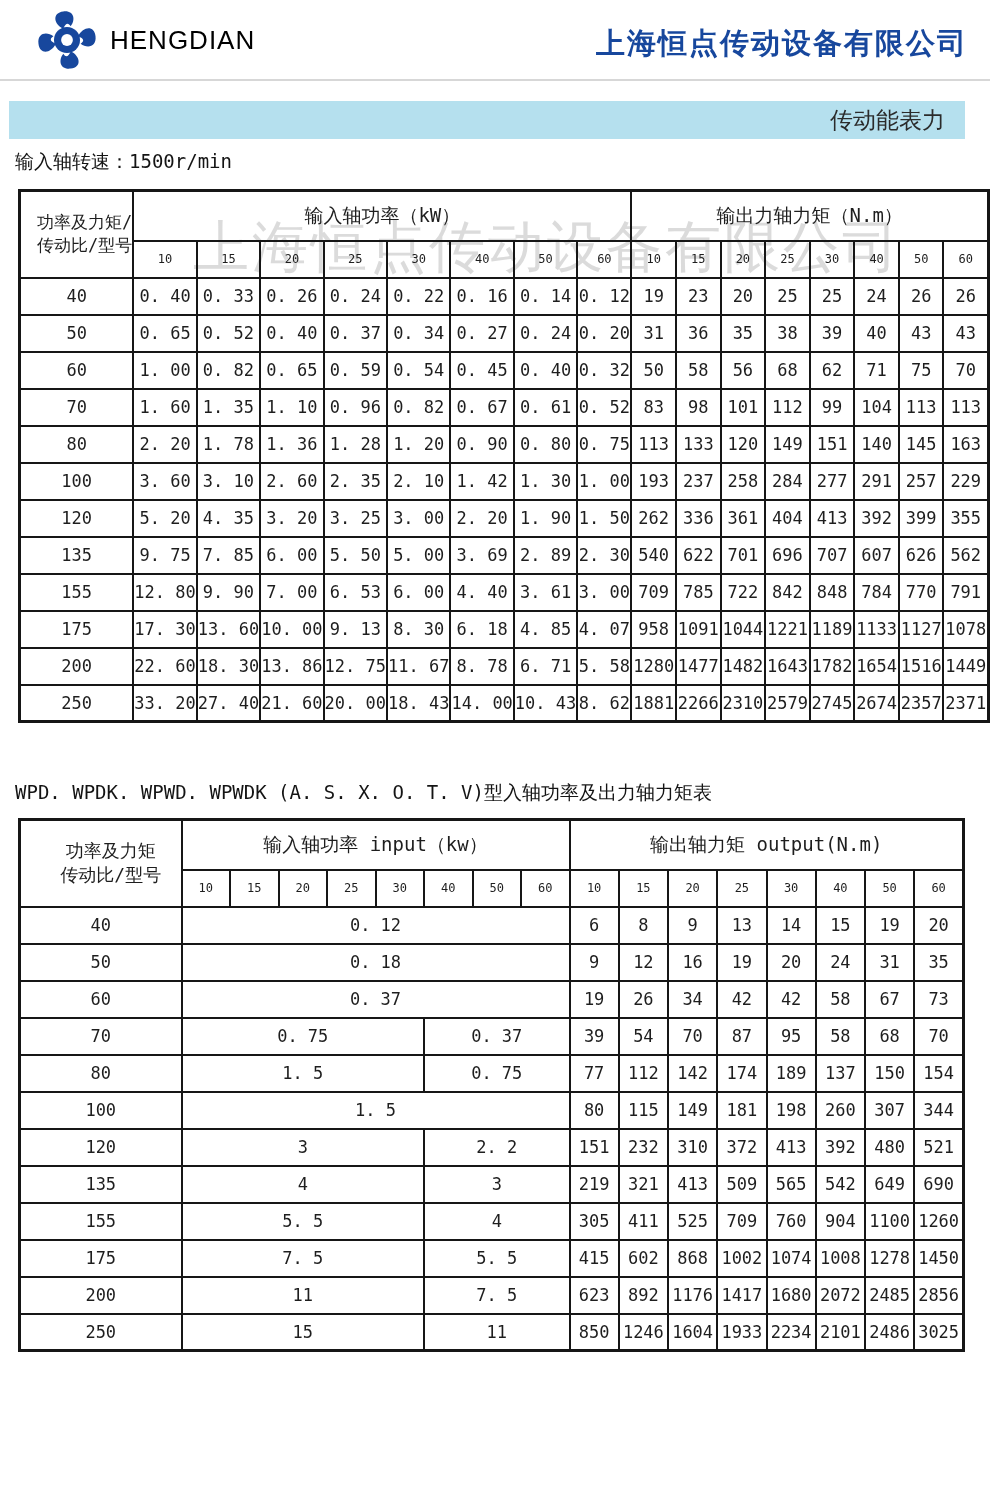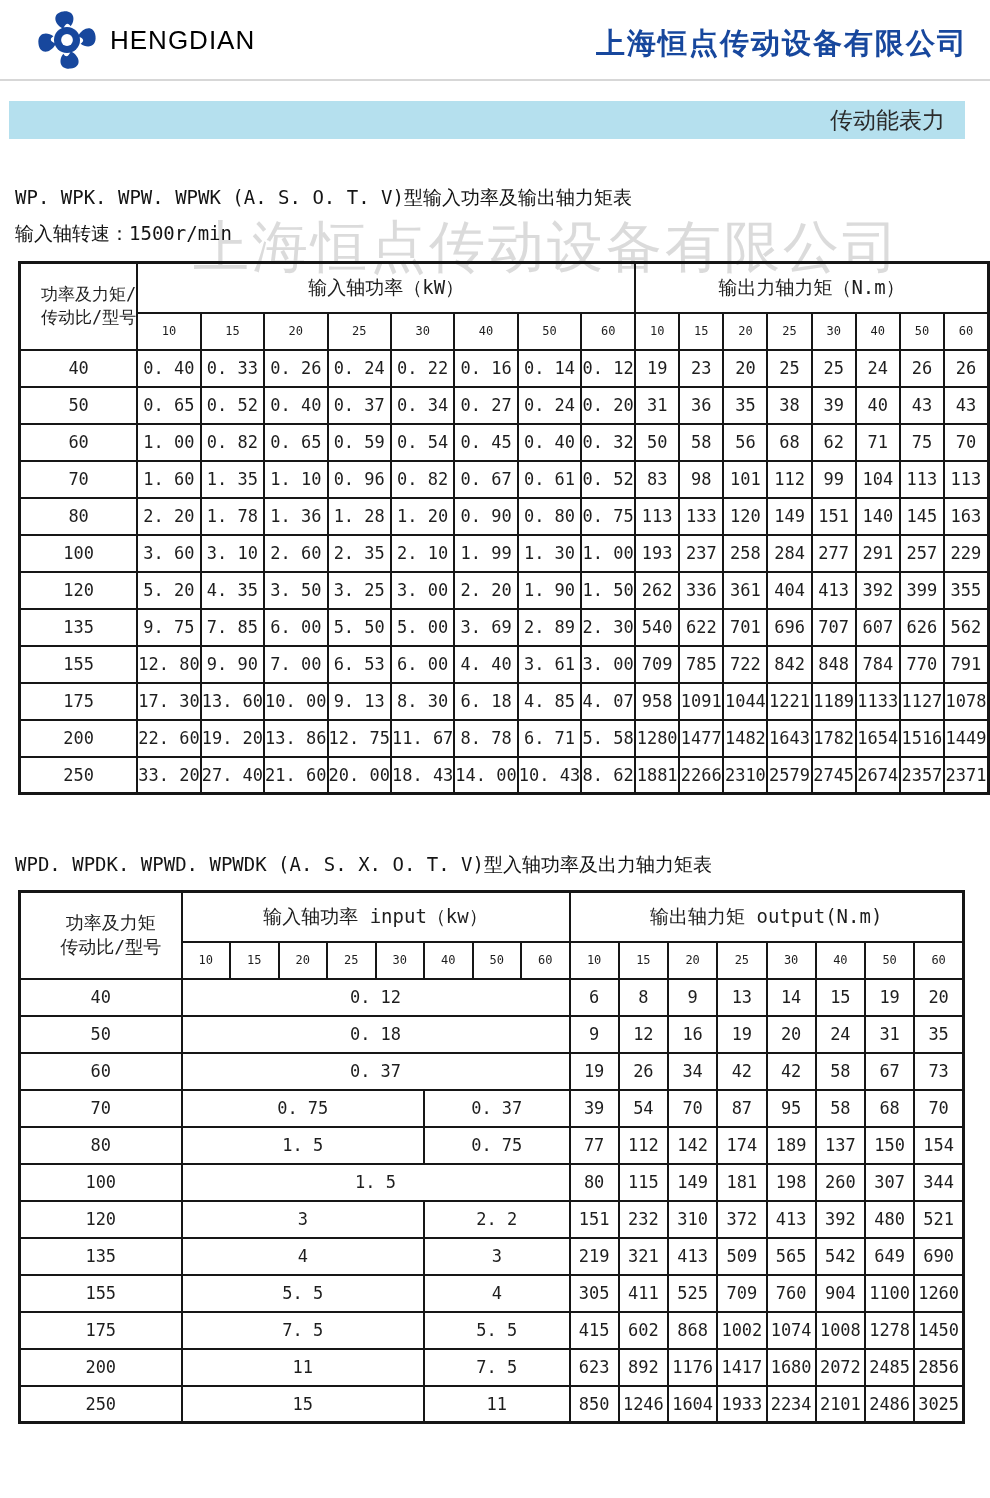--- a/index.html
+++ b/index.html
@@ -41,21 +41,21 @@
   }
   table.ptable th, table.ptable td {
     border:2px solid #161616; text-align:center; vertical-align:middle;
     padding:0; font-weight:normal; color:#1e1e1e; white-space:nowrap; overflow:hidden;
   }
   th.group { height:50px; font-size:19px; }
   th.ratio { height:37px; font-size:12px; }
   table.ptable tbody td { height:37px; font-size:17px; }
   th.corner { font-size:17px; }
   th.corner .c-lines { display:flex; flex-direction:column; justify-content:space-around; height:100%; }
-  #table1 th.corner .c-lines div { text-align:left; padding-left:8px;margin-left:12px; }
+  #table1 th.corner .c-lines div { text-align:left; padding-left:16px; }
   #table2 th.corner .c-lines div { text-align:center; font-size:18px;padding-left:20px; }
   #table2 { margin-top:12px; }
 </style>
 </head>
 <body>
 
 <div class="header">
   <div class="brand">
     <svg viewBox="0 0 100 100" width="62" height="62" aria-hidden="true">
       <g fill="#17479d">
@@ -74,21 +74,20 @@
   <div class="company">上海恒点传动设备有限公司</div>
 </div>
 
 <div class="banner">
   <span>传动能表力</span>
 </div>
 
 <div class="watermark">上海恒点传动设备有限公司</div>
 
 <section>
-  <div class="tbl-title">WP. WPK. WPW. WPWK (A. S. O. T. V)型输入功率及输出轴力矩表</div>
   <div class="tbl-sub">输入轴转速：1500r/min</div>
   <table class="ptable" id="table1">
       <colgroup>
         <col style="width: 114px;">
         <col style="width: 56px;">
         <col style="width: 56px;">
         <col style="width: 56px;">
         <col style="width: 56px;">
         <col style="width: 56px;">
         <col style="width: 56px;">
@@ -229,37 +228,37 @@
           <td>145</td>
           <td>163</td>
         </tr>
         <tr>
           <td class="model">100</td>
           <td>3. 60</td>
           <td>3. 10</td>
           <td>2. 60</td>
           <td>2. 35</td>
           <td>2. 10</td>
-          <td>1. 99</td>
+          <td>1. 42</td>
           <td>1. 30</td>
           <td>1. 00</td>
           <td>193</td>
           <td>237</td>
           <td>258</td>
           <td>284</td>
           <td>277</td>
           <td>291</td>
           <td>257</td>
           <td>229</td>
         </tr>
         <tr>
           <td class="model">120</td>
           <td>5. 20</td>
           <td>4. 35</td>
-          <td>3. 50</td>
+          <td>3. 20</td>
           <td>3. 25</td>
           <td>3. 00</td>
           <td>2. 20</td>
           <td>1. 90</td>
           <td>1. 50</td>
           <td>262</td>
           <td>336</td>
           <td>361</td>
           <td>404</td>
           <td>413</td>
@@ -320,21 +319,21 @@
           <td>1044</td>
           <td>1221</td>
           <td>1189</td>
           <td>1133</td>
           <td>1127</td>
           <td>1078</td>
         </tr>
         <tr>
           <td class="model">200</td>
           <td>22. 60</td>
-          <td>19. 20</td>
+          <td>18. 30</td>
           <td>13. 86</td>
           <td>12. 75</td>
           <td>11. 67</td>
           <td>8. 78</td>
           <td>6. 71</td>
           <td>5. 58</td>
           <td>1280</td>
           <td>1477</td>
           <td>1482</td>
           <td>1643</td>

